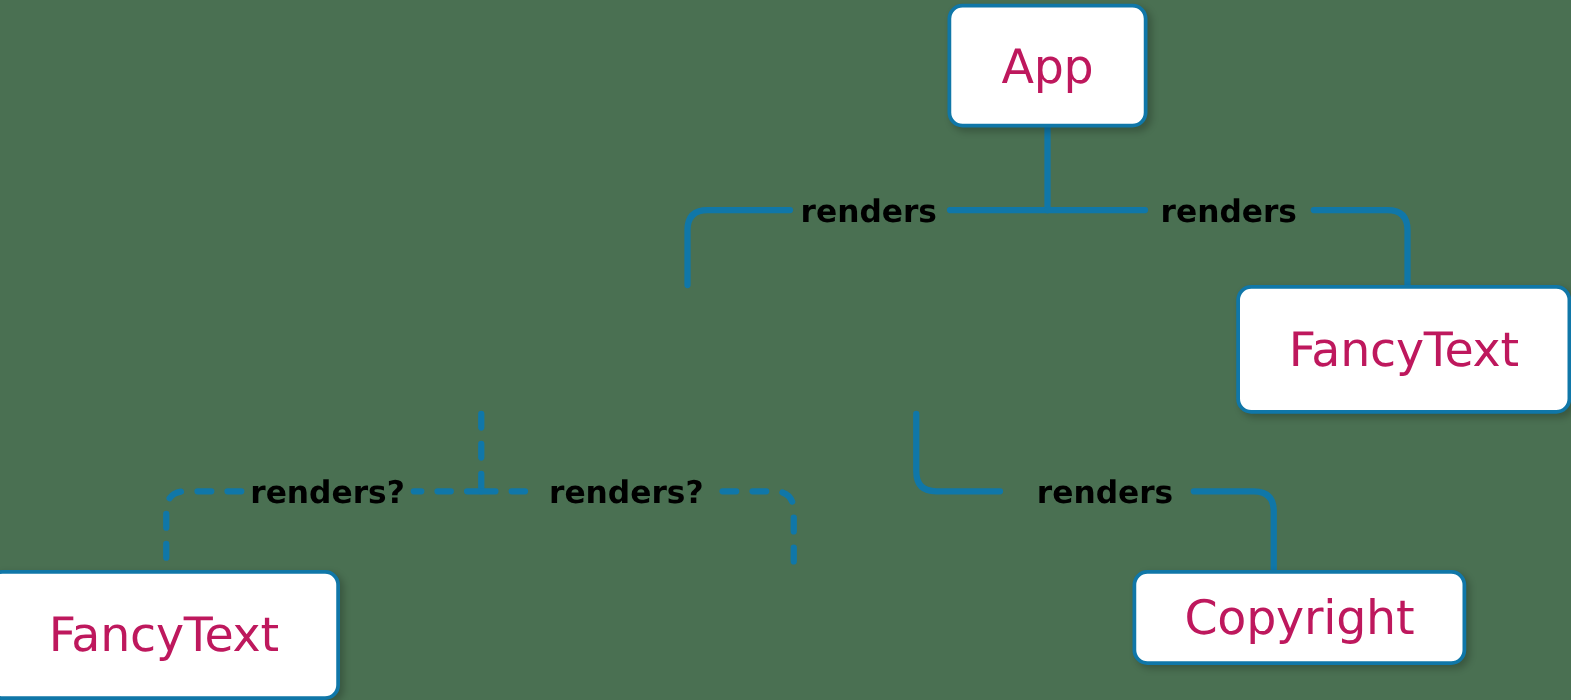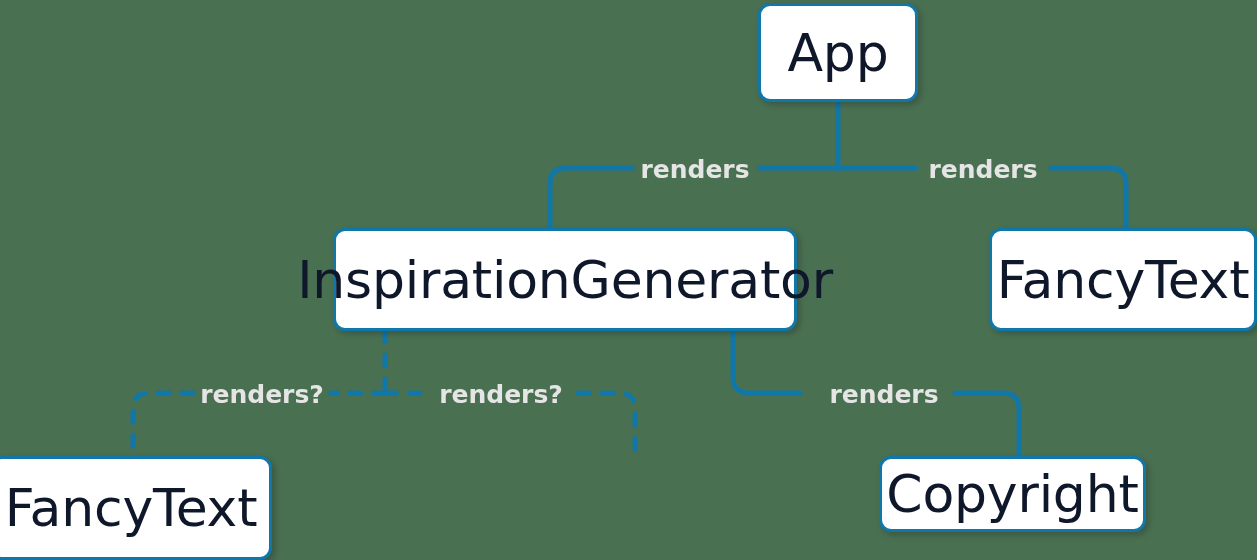--- a/index.html
+++ b/index.html
@@ -28,30 +28,30 @@
     background: #ffffff;
     border: 3px solid #1077a8;
     border-radius: 12px;
     box-shadow: 3px 3px 6px rgba(0,0,0,0.22);
     display: flex;
     align-items: center;
     justify-content: center;
     box-sizing: border-box;
   }
   .node-label {
-    color: #0f172a;
-    font-size: 52px;
+    color: #be185d;
+    font-size: 38px;
     font-weight: 400;
     line-height: 1;
     white-space: nowrap;
     letter-spacing: -0.2px;
   }
   .edge-label {
     position: absolute;
-    color: #e5e5e5;
+    color: #000000;
     font-size: 25px;
     font-weight: 600;
     line-height: 1;
     white-space: nowrap;
     transform: translate(-50%, -50%);
     letter-spacing: 0px;
   }
 </style>
 </head>
 <body>
@@ -82,34 +82,31 @@
 
       <path d="M 385 393 Q 403 393 415 393 L 425 393"></path>
       <path d="M 578 393 L 619 393 Q 635 393 635 409 L 635 456"></path>
     </g>
   </svg>
 
   <div class="node-box" style="left:758px; top:3px; width:160px; height:99px;">
     <span class="node-label">App</span>
   </div>
 
-  <div class="node-box" style="left:333px; top:228px; width:464px; height:103px;">
-    <span class="node-label">InspirationGenerator</span>
-  </div>
 
   <div class="node-box" style="left:989px; top:228px; width:268px; height:103px;">
     <span class="node-label">FancyText</span>
   </div>
 
   <div class="node-box" style="left:-10px; top:456px; width:282px; height:104px;">
     <span class="node-label">FancyText</span>
   </div>
 
 
-  <div class="node-box" style="left:879px; top:456px; width:267px; height:76px;">
+  <div class="node-box" style="left:906px; top:456px; width:267px; height:76px;">
     <span class="node-label">Copyright</span>
   </div>
 
   <div class="edge-label" style="left:695px; top:169px;">renders</div>
 
   <div class="edge-label" style="left:983px; top:169px;">renders</div>
 
   <div class="edge-label" style="left:262px; top:394px;">renders?</div>
 
   <div class="edge-label" style="left:501px; top:394px;">renders?</div>

